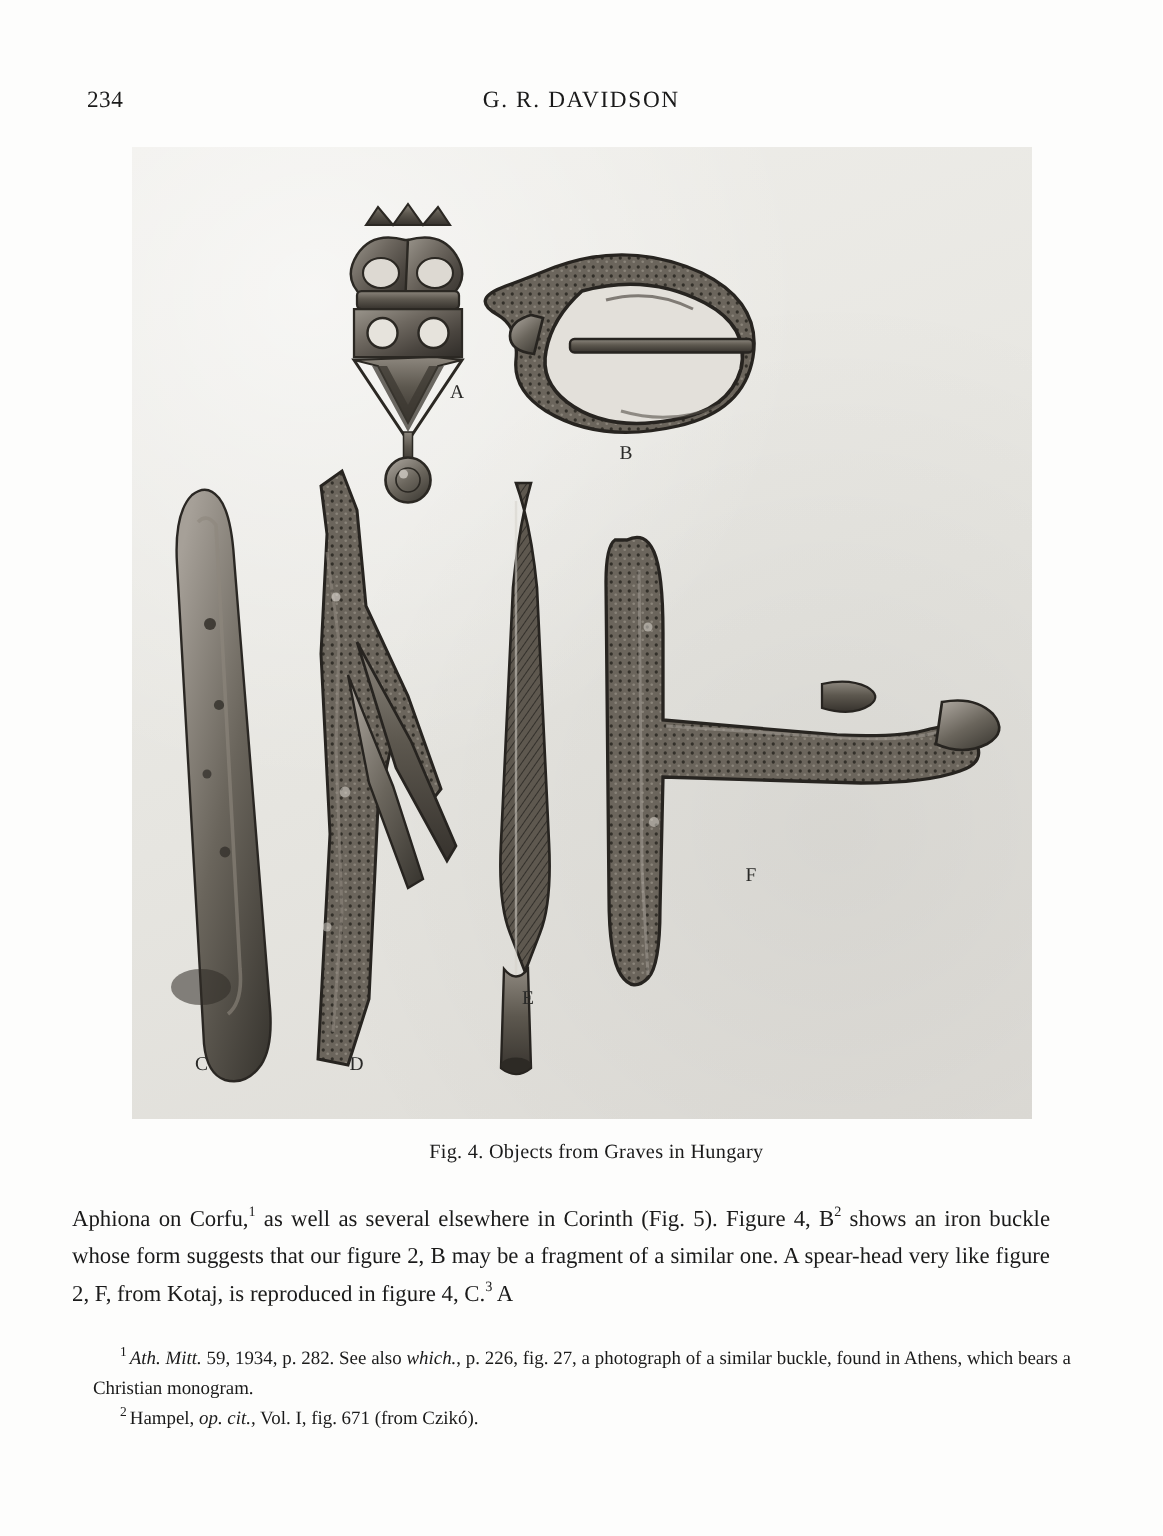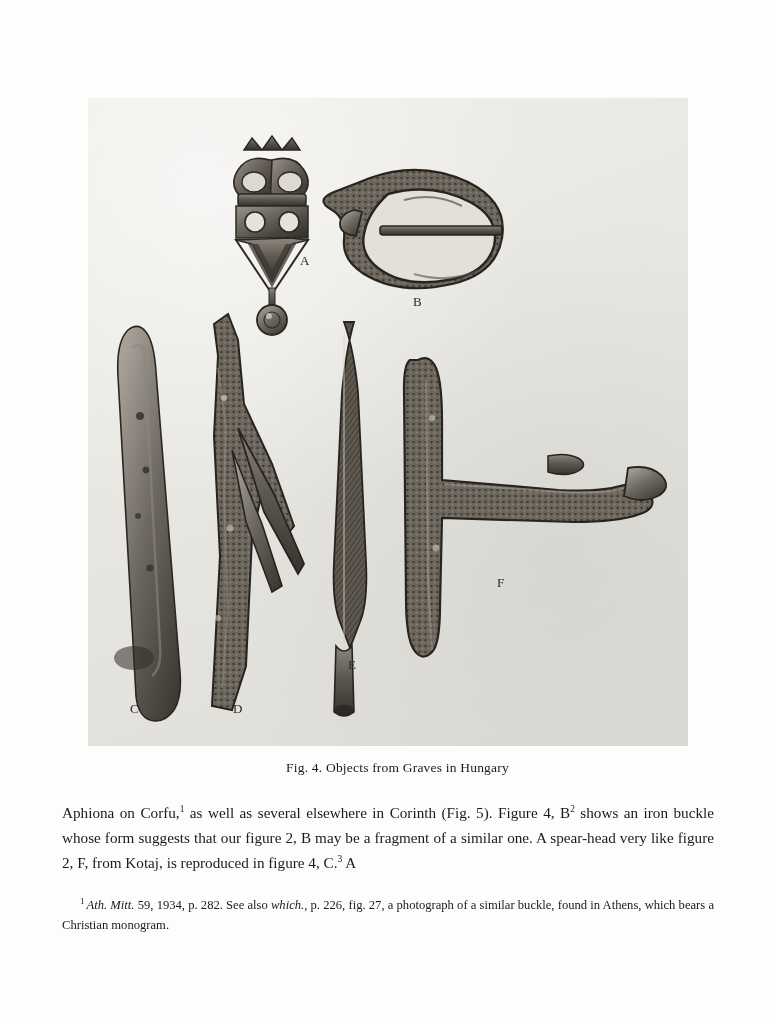--- a/index.html
+++ b/index.html
@@ -82,21 +82,21 @@
     left: 0;
     width: 775px;
     text-align: center;
     font-size: 13.5px;
     letter-spacing: 0.2px;
     padding-left: 10px;
   }
   
   .body-text {
     position: absolute;
-    left: 62px;
+    left: 48px;
     top: 800px;
     width: 652px;
     font-size: 15.2px;
     line-height: 25px;
     text-align: justify;
     text-justify: inter-word;
   }
   .body-text sup {
     font-size: 9.5px;
     vertical-align: super;
@@ -121,20 +121,24 @@
     line-height: 0;
     margin-right: 2px;
   }
   .footnote i { font-style: italic; }
 </style>
 </head>
 <body>
 
 <div class="page">
 
+  <div class="running-head">
+    <span class="page-number">234</span>
+    <span class="head-title">G. R. DAVIDSON</span>
+  </div>
 
   <div class="plate">
     <div class="grain"></div>
 
     <svg width="600" height="648" viewBox="0 0 600 648">
       <defs>
         <linearGradient id="metal" x1="0" y1="0" x2="1" y2="1">
           <stop offset="0%" stop-color="#9a958c"></stop>
           <stop offset="38%" stop-color="#6d675f"></stop>
           <stop offset="70%" stop-color="#4a453f"></stop>
@@ -240,15 +244,16 @@
     <div class="fig-label" style="left:260px; top:559px;">E</div>
     <div class="fig-label" style="left:409px; top:477px;">F</div>
   </div>
 
   <div class="figure-caption">Fig. 4.   Objects from Graves in Hungary</div>
 
   <div class="body-text">Aphiona on Corfu,<sup>1</sup> as well as several elsewhere in Corinth (Fig. 5).   Figure 4, B<sup>2</sup> shows an iron buckle whose form suggests that our figure 2, B may be a fragment of a similar one.   A spear-head very like figure 2, F, from Kotaj, is reproduced in figure 4, C.<sup>3</sup>   A</div>
 
   <div class="footnotes">
       <p class="footnote"><sup>1</sup><i>Ath. Mitt.</i> 59, 1934, p. 282.   See also <i>which.</i>, p. 226, fig. 27, a photograph of a similar buckle, found in Athens, which bears a Christian monogram.</p>
+      <p class="footnote"><sup>2</sup>Hampel, <i>op. cit.,</i> Vol. I, fig. 671 (from Czikó).</p>
     </div>
 
 </div>
 
 </body></html>

